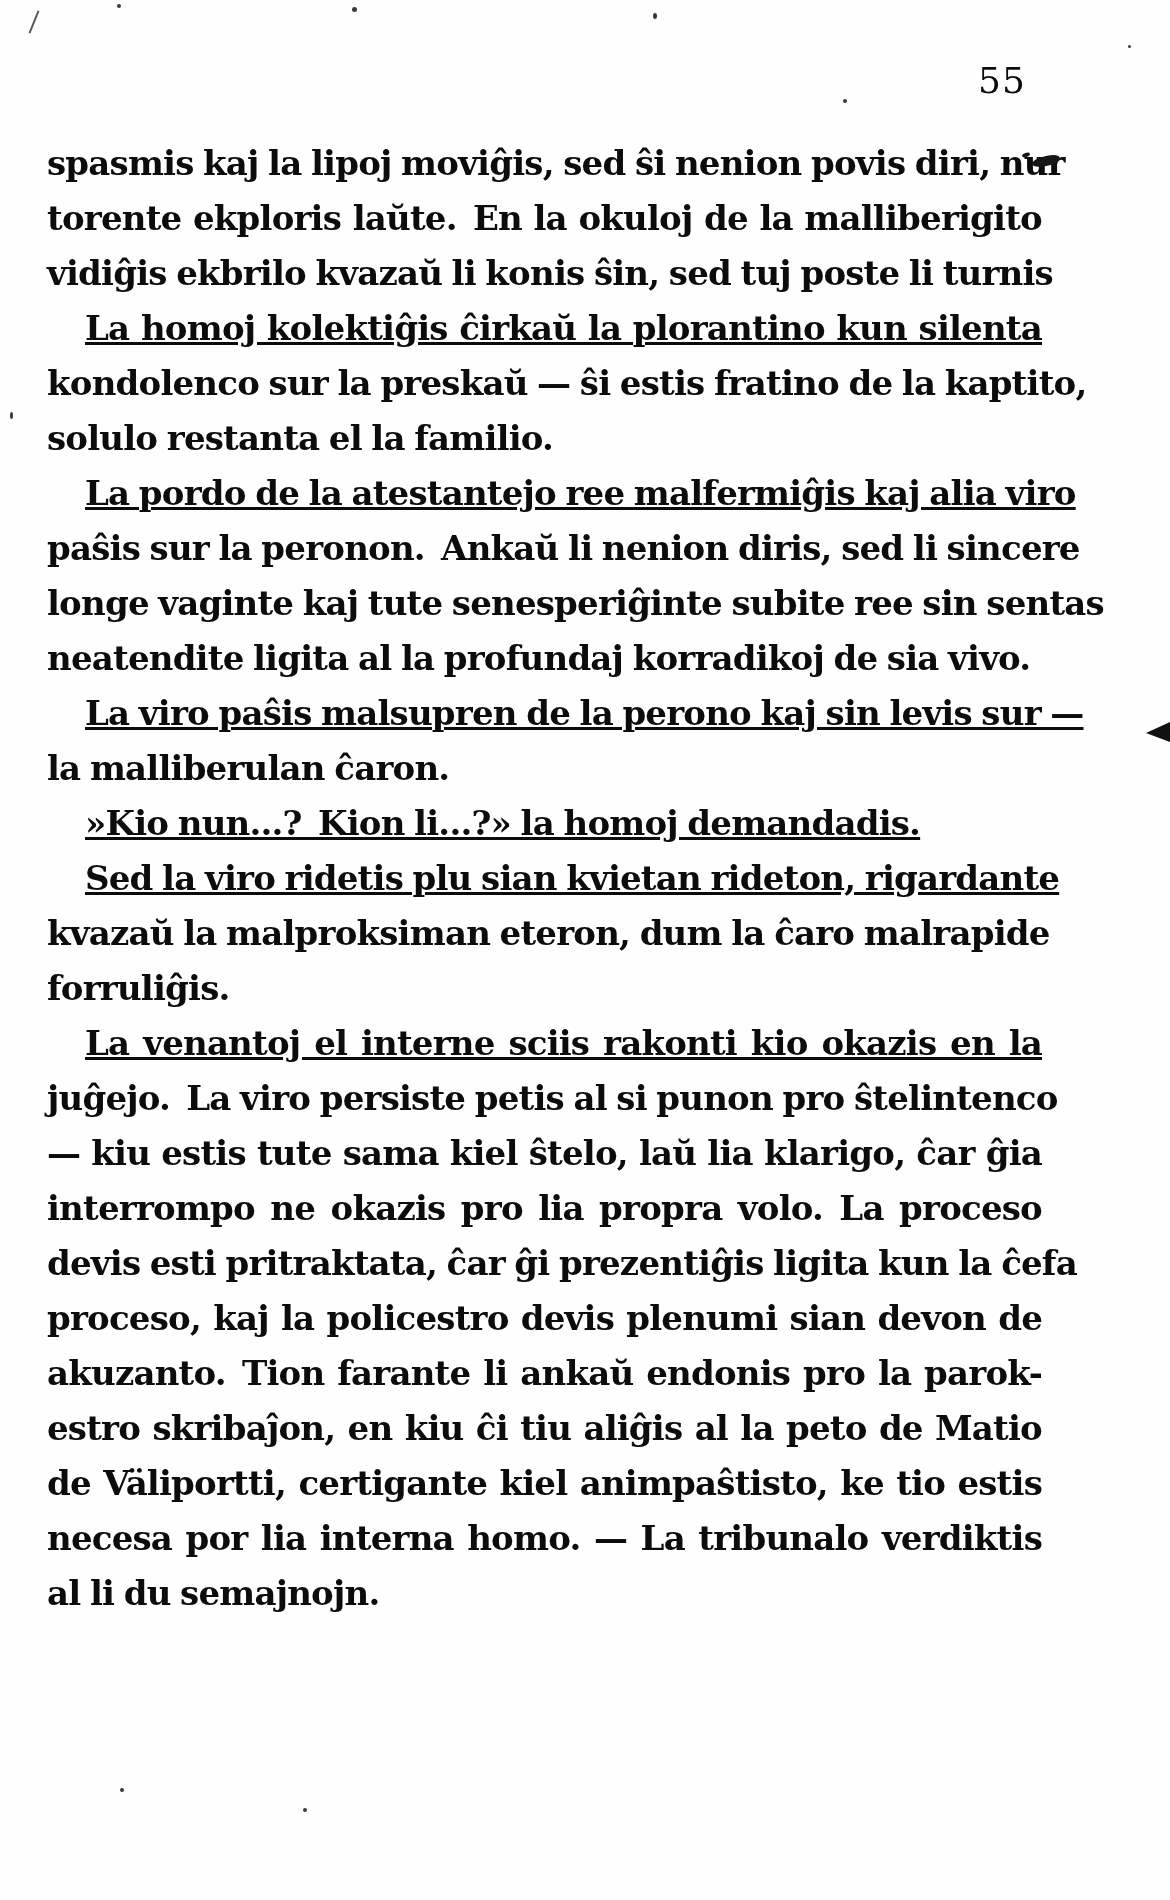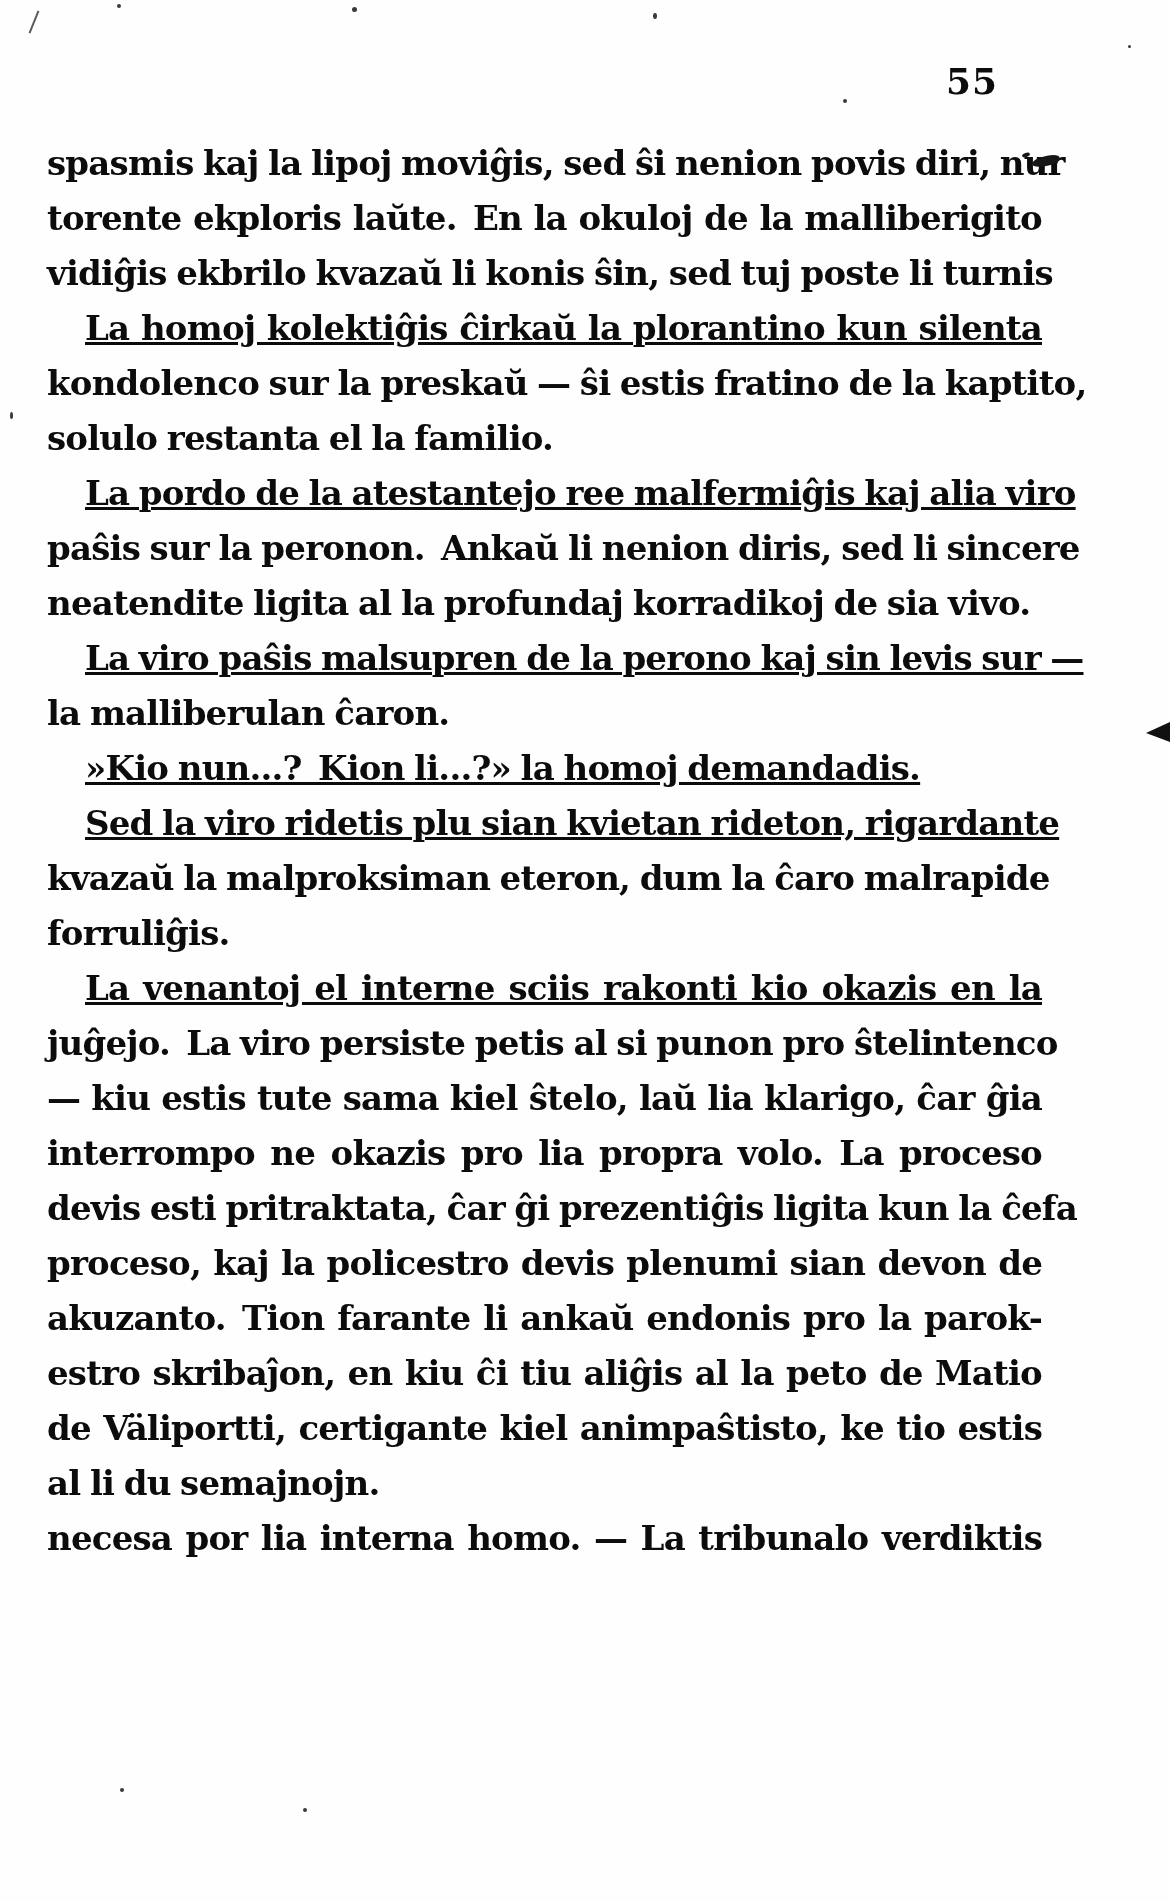--- a/index.html
+++ b/index.html
@@ -12,23 +12,23 @@
     width: 1170px;
     height: 1900px;
     background: #fefefe;
     overflow: hidden;
     font-family: "DejaVu Serif", serif;
     color: #0c0c0c;
   }
   .page-number {
     position: absolute;
     top: 60px;
-    left: 946px;
+    left: 978px;
     font-size: 36px;
-    font-weight: bold;
+    font-weight: normal;
     letter-spacing: 1px;
   }
   .text-block {
     position: absolute;
     top: 136px;
     left: 47px;
     width: 995px;
   }
   .line {
     height: 55px;
@@ -93,38 +93,39 @@
 
   <div class="text-block">
       <div class="line">spasmis kaj la lipoj moviĝis, sed ŝi nenion povis diri, nur</div>
       <div class="line">torente ekploris laŭte. En la okuloj de la malliberigito</div>
       <div class="line">vidiĝis ekbrilo kvazaŭ li konis ŝin, sed tuj poste li turnis</div>
       <div class="line indent">La homoj kolektiĝis ĉirkaŭ la plorantino kun silenta</div>
       <div class="line">kondolenco sur la preskaŭ — ŝi estis fratino de la kaptito,</div>
       <div class="line last">solulo restanta el la familio.</div>
       <div class="line indent">La pordo de la atestantejo ree malfermiĝis kaj alia viro</div>
       <div class="line">paŝis sur la peronon. Ankaŭ li nenion diris, sed li sincere</div>
+      <div class="line">longe vaginte kaj tute senesperiĝinte subite ree sin sentas</div>
       <div class="line last">neatendite ligita al la profundaj korradikoj de sia vivo.</div>
       <div class="line indent">La viro paŝis malsupren de la perono kaj sin levis sur —</div>
       <div class="line last">la malliberulan ĉaron.</div>
       <div class="line indent last">»Kio nun...? Kion li...?» la homoj demandadis.</div>
       <div class="line indent">Sed la viro ridetis plu sian kvietan rideton, rigardante</div>
       <div class="line">kvazaŭ la malproksiman eteron, dum la ĉaro malrapide</div>
       <div class="line last">forruliĝis.</div>
       <div class="line indent">La venantoj el interne sciis rakonti kio okazis en la</div>
       <div class="line">juĝejo. La viro persiste petis al si punon pro ŝtelintenco</div>
       <div class="line">— kiu estis tute sama kiel ŝtelo, laŭ lia klarigo, ĉar ĝia</div>
       <div class="line">interrompo ne okazis pro lia propra volo. La proceso</div>
       <div class="line">devis esti pritraktata, ĉar ĝi prezentiĝis ligita kun la ĉefa</div>
       <div class="line">proceso, kaj la policestro devis plenumi sian devon de</div>
       <div class="line">akuzanto. Tion farante li ankaŭ endonis pro la parok-</div>
       <div class="line">estro skribaĵon, en kiu ĉi tiu aliĝis al la peto de Matio</div>
       <div class="line">de Väliportti, certigante kiel animpaŝtisto, ke tio estis</div>
+      <div class="line">necesa por lia interna homo. — La tribunalo verdiktis</div>
       <div class="line last">al li du semajnojn.</div>
-      <div class="line">necesa por lia interna homo. — La tribunalo verdiktis</div>
     </div>
 
   <span class="ink slash" style="left:33px;  top:10px;"></span>
   <span class="ink dot" style="left:117px; top:4px;    width:4px; height:4px;"></span>
   <span class="ink dot" style="left:352px; top:7px;    width:5px; height:5px;"></span>
   <span class="ink dot" style="left:653px; top:13px;   width:4px; height:6px;"></span>
   <span class="ink dot" style="left:843px; top:99px;   width:4px; height:4px;"></span>
   <span class="ink dot" style="left:1128px;top:45px;   width:3px; height:3px;"></span>
   <span class="ink smudge" style="left:1032px;top:156px;"></span>
   <span class="ink smudge-tail" style="left:1022px;top:153px;"></span>

